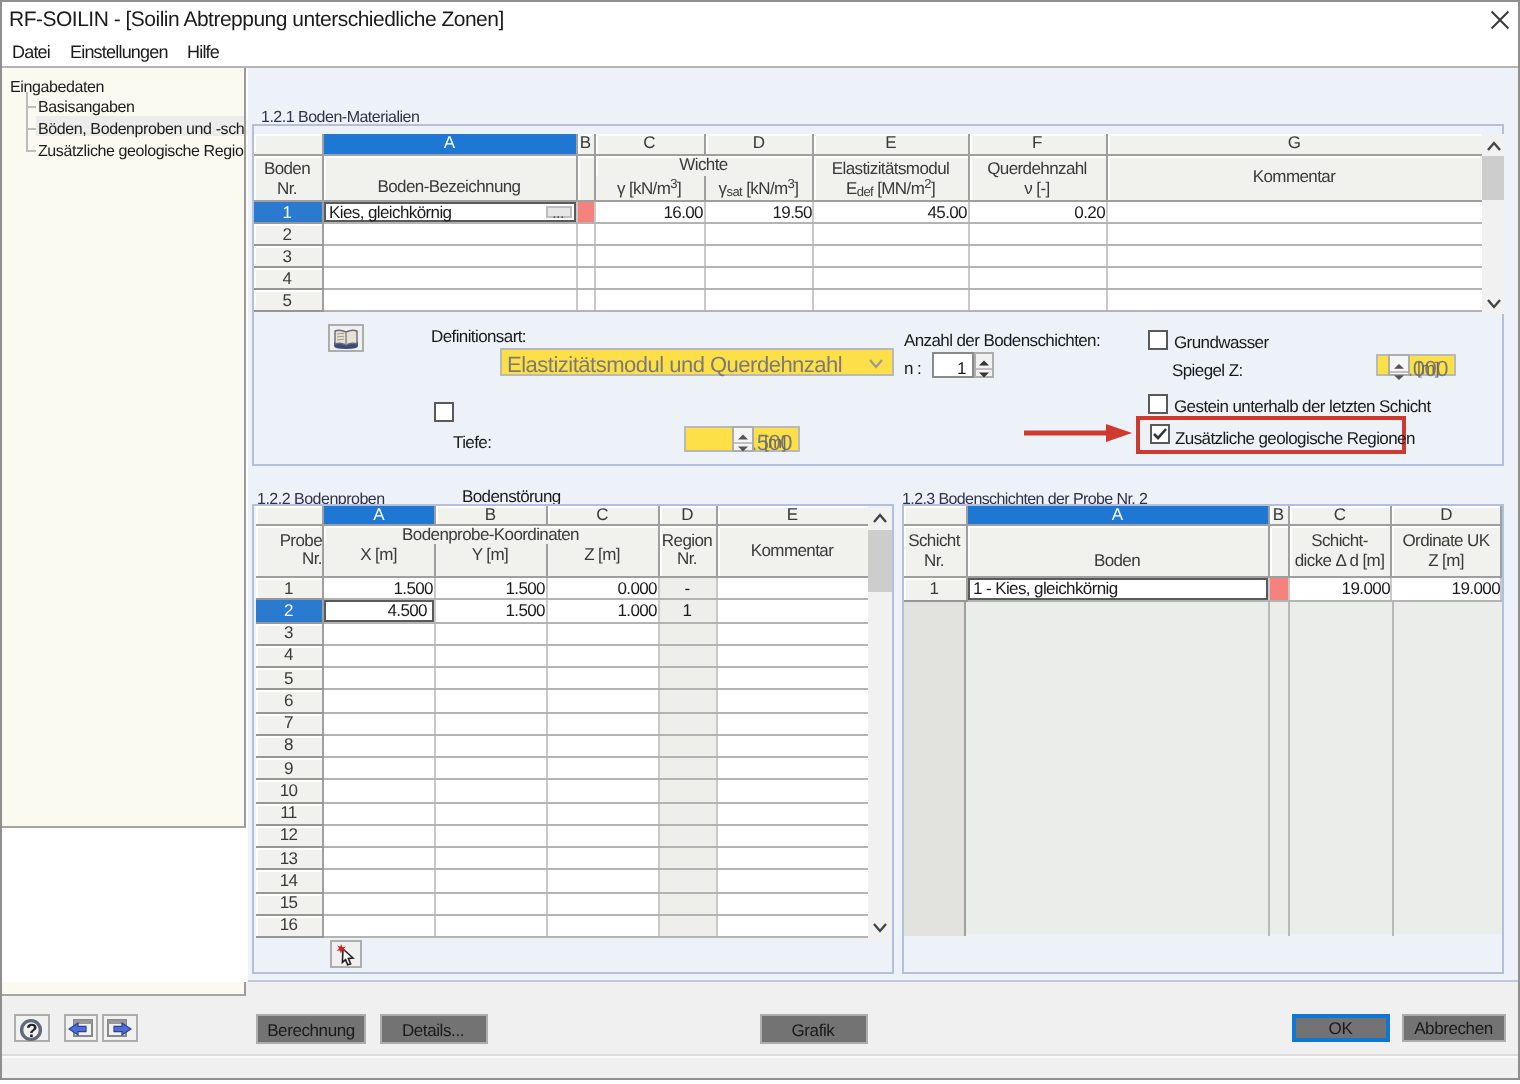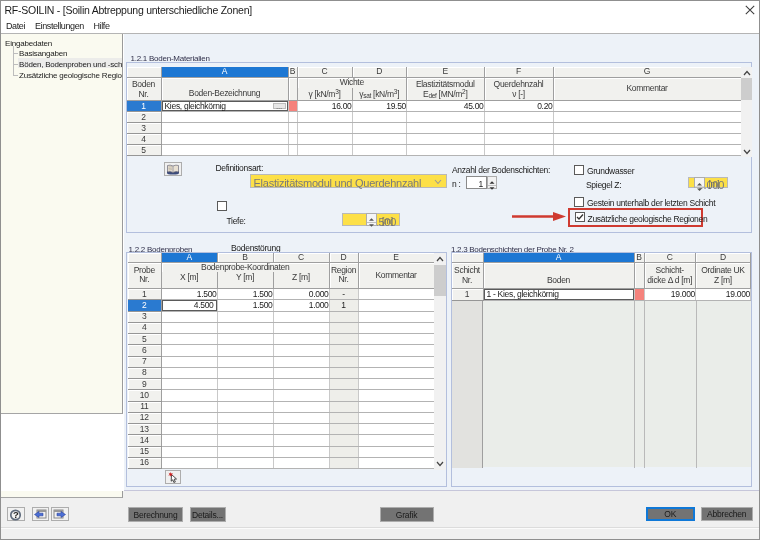--- a/index.html
+++ b/index.html
@@ -258,21 +258,21 @@
       <tbody>
           <tr style="height:7.5px;line-height:7px;">
             <td class="hc" style="line-height:7px;"></td>
             <td class="hblue">A</td>
             <td class="hc">B</td>
             <td class="hc">C</td>
             <td class="hc">D</td>
             <td class="hc">E</td>
           </tr>
       <tr style="height:10px;">
-        <td class="hc" rowspan="2" style="line-height:9.5px;">Probe<br>Nr.</td>
+        <td class="hc" rowspan="2" style="line-height:9.5px;text-align:right;">Probe<br>Nr.</td>
         <td class="hc" colspan="3" style="border-bottom:none;">Bodenprobe-Koordinaten</td>
         <td class="hc" rowspan="2" style="line-height:9.5px;">Region<br>Nr.</td>
         <td class="hc" rowspan="2">Kommentar</td>
       </tr>
       <tr style="height:16.5px;">
         <td class="hc" style="box-shadow:none;vertical-align:top;padding-top:1px;">X [m]</td>
         <td class="hc" style="box-shadow:none;vertical-align:top;padding-top:1px;">Y [m]</td>
         <td class="hc" style="box-shadow:none;vertical-align:top;padding-top:1px;">Z [m]</td>
       </tr>
       <tr style="height:11.25px;">
@@ -489,17 +489,17 @@
       </svg>
   </div>
   <div class="btn" style="left:50.5px;top:506.8px;width:18px;height:14.5px;background:#f1f1f1;">
     <svg width="13" height="11" viewBox="0 0 13 11" style="margin-top:1.5px;">
         <rect x="1" y="1" width="9" height="8" fill="none" stroke="#888" stroke-width="1"></rect>
         <rect x="1" y="1" width="9" height="2" fill="#999"></rect>
         <path d="M12.5 5.5 L8 2.5 L8 4.2 L4 4.2 L4 6.8 L8 6.8 L8 8.5 Z" fill="#4b6fd6" stroke="#2a3f9a" stroke-width="0.6"></path>
       </svg>
   </div>
   <div class="btn" style="left:128px;top:506.5px;width:55px;height:15px;line-height:14px;">Berechnung</div>
-  <div class="btn" style="left:189.5px;top:506.5px;width:36px;height:15px;line-height:14px;">Details...</div>
+  <div class="btn" style="left:189.5px;top:506.5px;width:54px;height:15px;line-height:14px;">Details...</div>
   <div class="btn" style="left:379.5px;top:506.5px;width:54px;height:15px;line-height:14px;">Grafik</div>
   <div class="btn" style="left:645.5px;top:507px;width:49.5px;height:14px;line-height:11px;border:2px solid #0f78d7;">OK</div>
   <div class="btn" style="left:701px;top:507px;width:51.5px;height:14px;line-height:13px;">Abbrechen</div>
 </div>
 
 </body></html>

